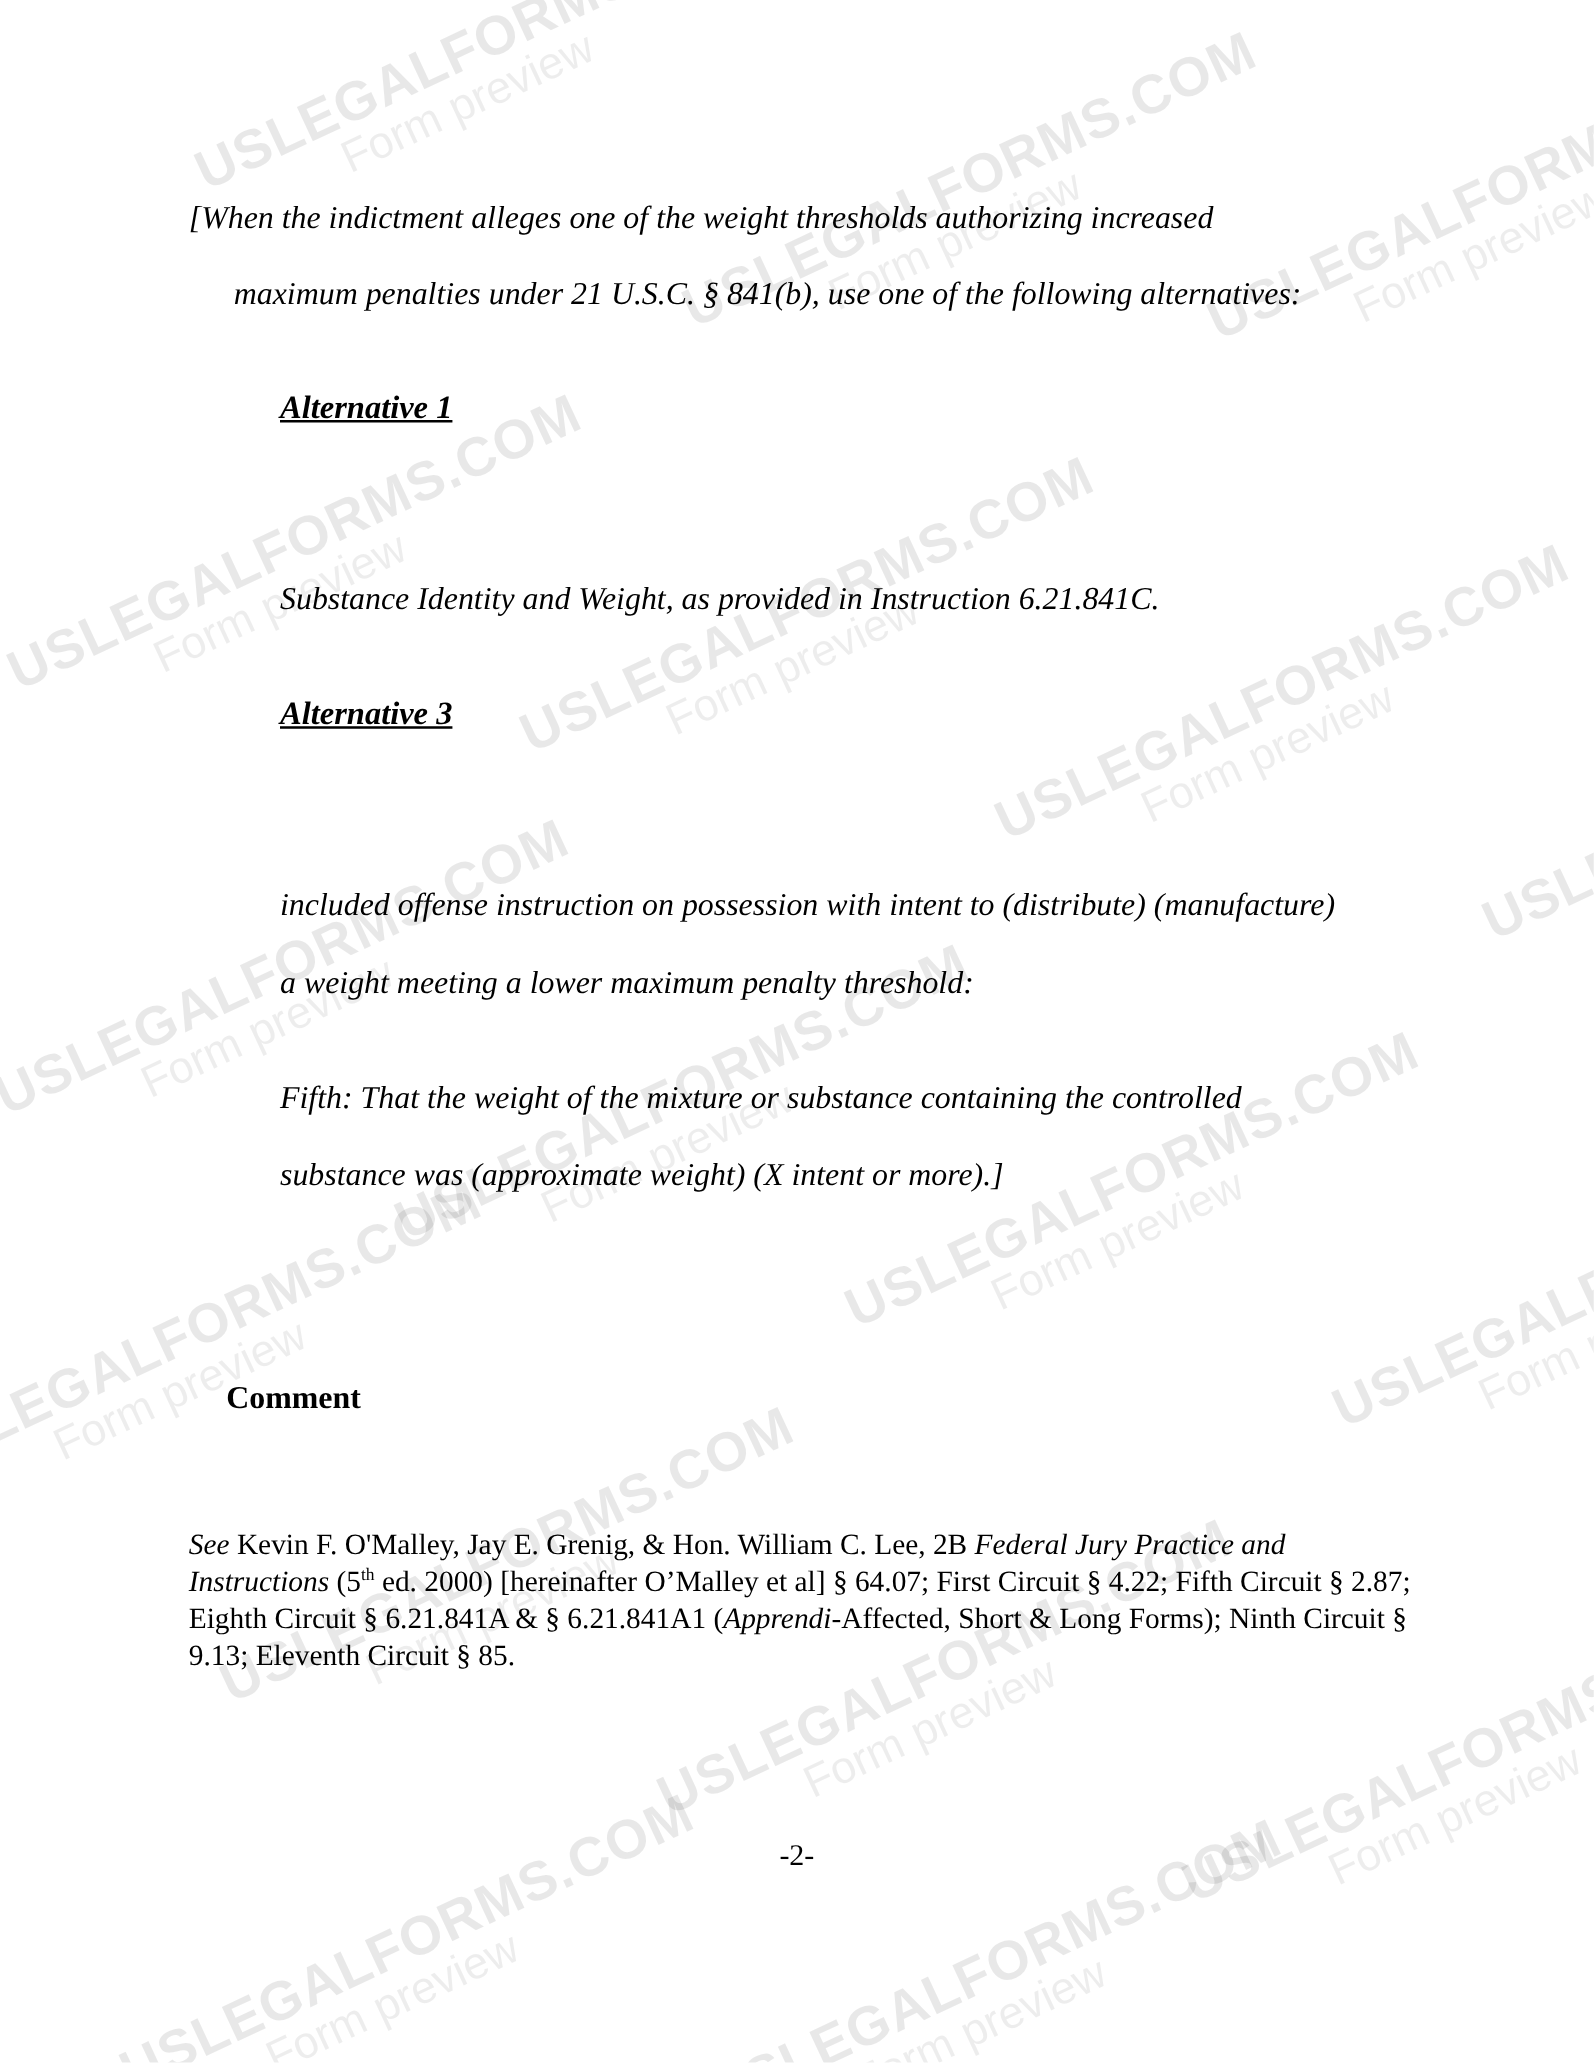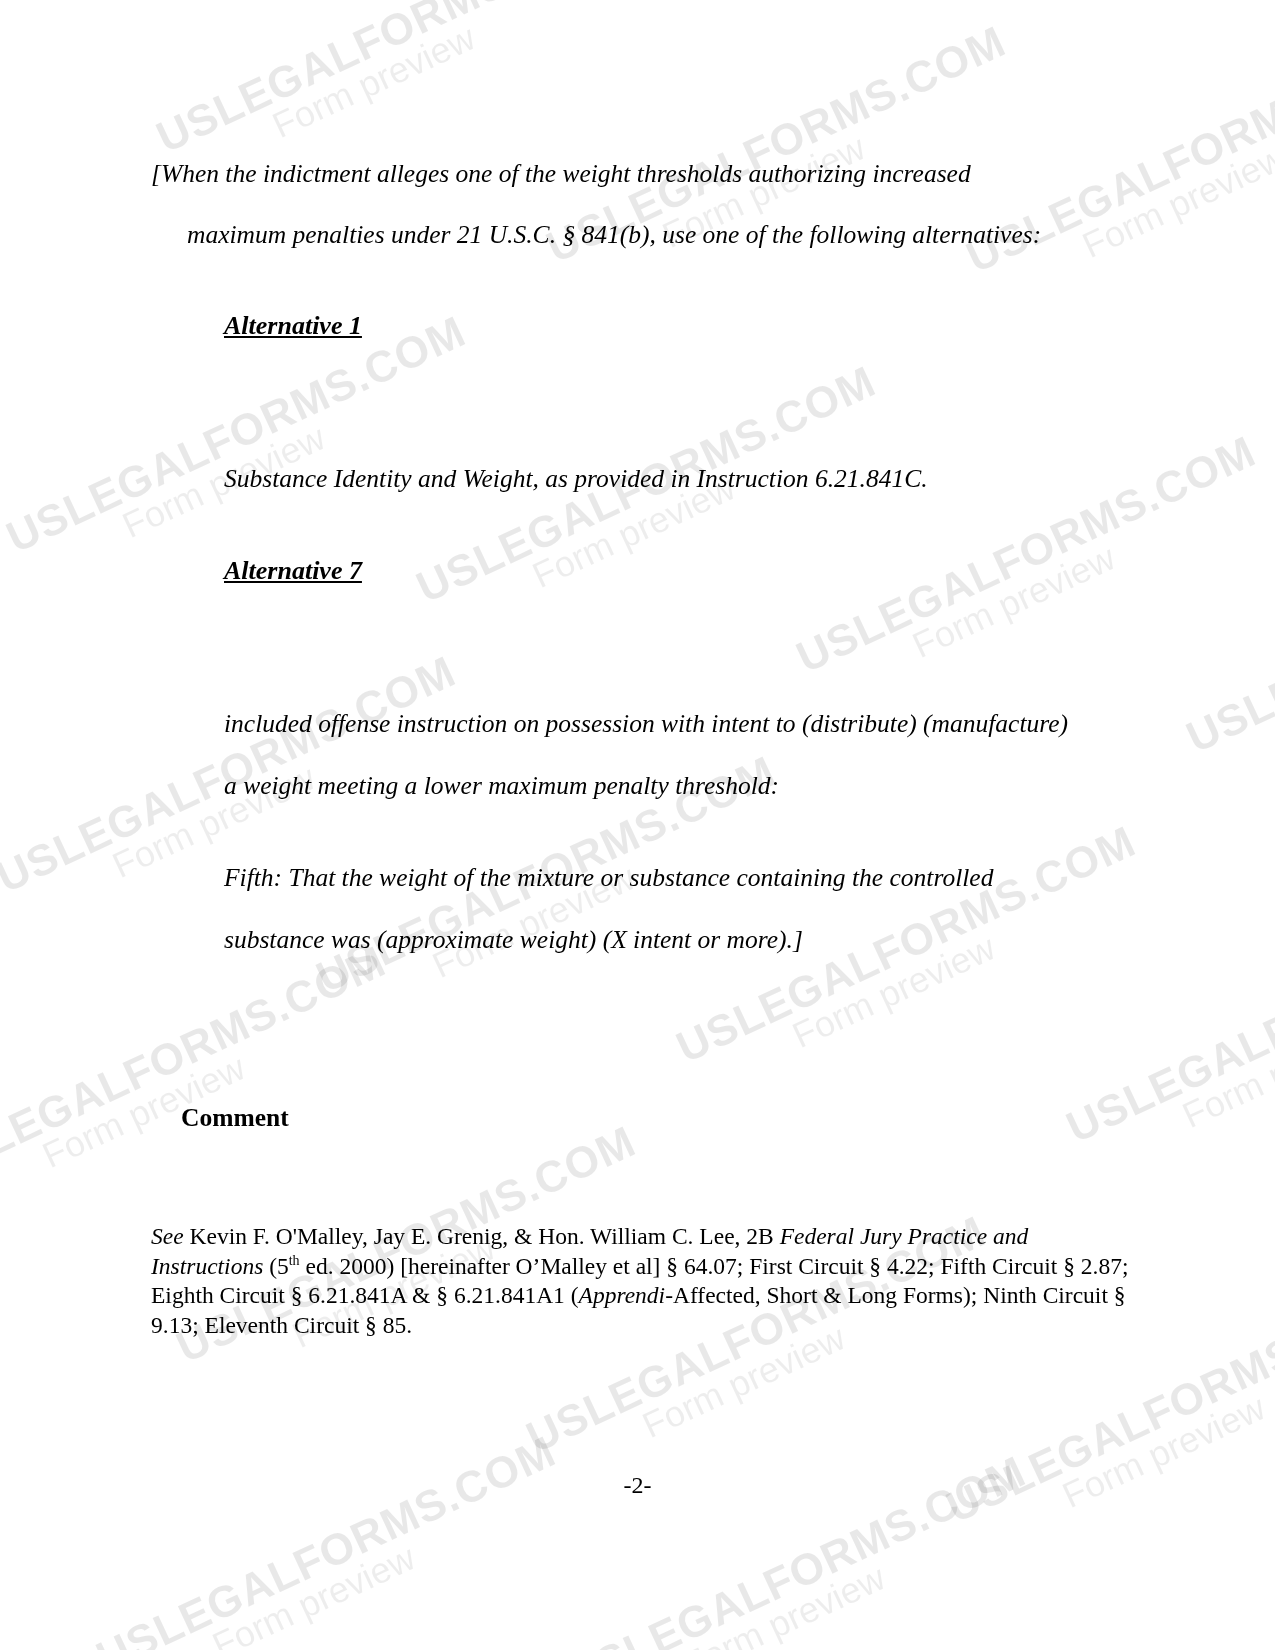--- a/index.html
+++ b/index.html
@@ -98,21 +98,21 @@
     </div>
   </div>
 
 <div class="content">
   <div class="p" style="left:151px; top:161px;">[When the indictment alleges one of the weight thresholds authorizing increased</div>
   <div class="p" style="left:151px; top:222px;margin-left:36px;">maximum penalties under 21 U.S.C. § 841(b), use one of the following alternatives:</div>
 
   <div class="heading" style="left:224px; top:313px;">Alternative 1</div>
   <div class="p" style="left:224px; top:466px;">Substance Identity and Weight, as provided in Instruction 6.21.841C.</div>
 
-  <div class="heading" style="left:224px; top:558px;">Alternative 7</div>
+  <div class="heading" style="left:224px; top:558px;">Alternative 3</div>
   <div class="p" style="left:224px; top:711px;">included offense instruction on possession with intent to (distribute) (manufacture)</div>
   <div class="p" style="left:224px; top:773px;">a weight meeting a lower maximum penalty threshold:</div>
 
   <div class="p" style="left:224px; top:865px;">Fifth:  That the weight of the mixture or substance containing the controlled</div>
   <div class="p" style="left:224px; top:927px;">substance was (approximate weight) (X intent or more).]</div>
 
   <div class="comment-h" style="left:151px; top:1105px;">Comment</div>
 
   <div class="cite"><i>See</i><span> Kevin F. O'Malley, Jay E. Grenig, &amp; Hon. William C. Lee, 2B </span><i>Federal Jury Practice and Instructions</i><span> (5</span><sup>th</sup><span> ed. 2000) [hereinafter O’Malley et al] § 64.07; First Circuit § 4.22; Fifth Circuit § 2.87; Eighth Circuit § 6.21.841A &amp; § 6.21.841A1 (</span><i>Apprendi</i><span>-Affected, Short &amp; Long Forms); Ninth Circuit § 9.13; Eleventh Circuit § 85.</span></div>
 

